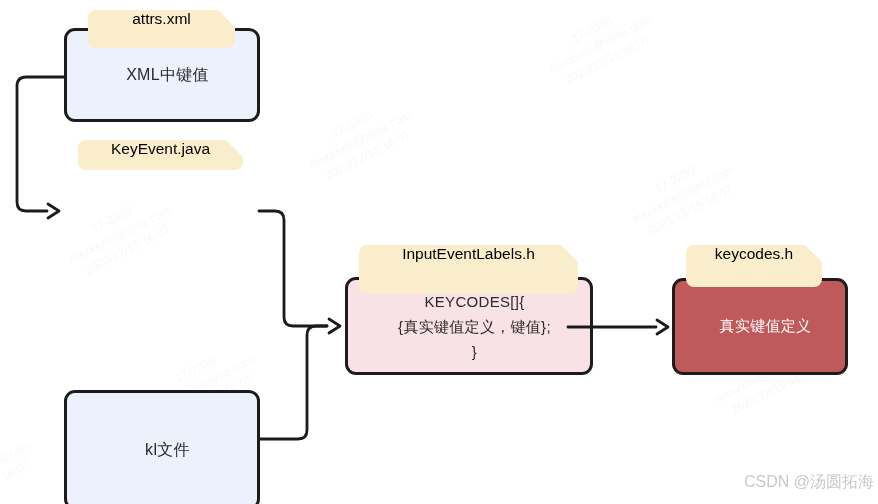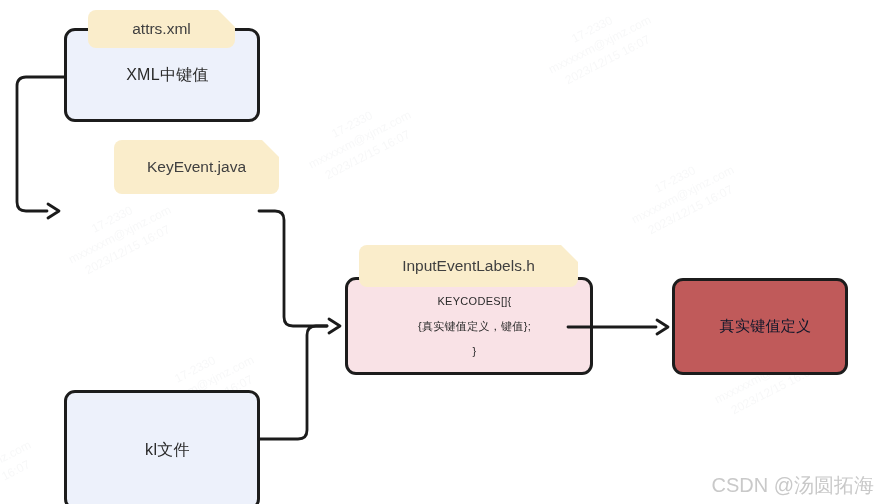--- a/index.html
+++ b/index.html
@@ -34,57 +34,57 @@
     display: flex;
     align-items: center;
     justify-content: center;
     color: #2a2a2a;
     font-size: 16px;
     letter-spacing: 0.3px;
     padding-left: 11px;
   }
   .node.light { background: #edf1fb; }
   .node.pink  { background: #f9e2e6; }
-  .node.red   { background: #c05a5a; color: #0f172a; font-size: 15px; }
+  .node.red   { background: #c05a5a; color: #ffffff; font-size: 15px; }
 
-  .node .lines { text-align: center; font-size: 11px; line-height: 25px; }
+  .node .lines { text-align: center; font-size: 15px; line-height: 25px; }
 
   
   .tab {
     position: absolute;
     z-index: 3;
     background: #faedcb;
     border-radius: 8px;
     clip-path: polygon(0 0, calc(100% - 17px) 0, 100% 17px, 100% 100%, 0 100%);
     display: flex;
-    align-items: center;
+    align-items: flex-start;
     justify-content: center;
     box-sizing: border-box;
-    color: #404040;
+    color: #000000;
     font-size: 15.5px;
   }
 
   
   svg.arrows { position: absolute; inset: 0; z-index: 4; pointer-events: none; }
   svg.arrows path {
     fill: none;
     stroke: #1b1b1b;
     stroke-width: 2.8;
     stroke-linecap: round;
     stroke-linejoin: round;
   }
 
   
   .csdn-watermark {
     position: absolute;
     z-index: 5;
     right: 4px;
     top: 472px;
     color: #c9c9c9;
-    font-size: 20px;
+    font-size: 16px;
   }
 </style>
 </head>
 <body>
 
 <div id="canvas">
 
   <div class="tile-layer">
     <div class="wm-tile" style="left:600px; top:45px;">
       <div>17-2330</div>
@@ -137,35 +137,38 @@
     <path d="M 657 320 L 668 327 L 657 334"></path>
   </svg>
 
   <div class="tab" style="left:88px; top:10px; width:147px; height:38px;">
     <span>attrs.xml</span>
   </div>
   <div class="node light" style="left:64px; top:28px; width:196px; height:94px;">
     <span>XML中键值</span>
   </div>
 
-  <div class="tab" style="left:78px; top:140px; width:165px; height:54px;margin-left:36px;">
+  <div class="tab" style="left:78px; top:140px; width:165px; height:30px;">
     <span>KeyEvent.java</span>
   </div>
 
-  <div class="tab" style="left:359px; top:245px; width:219px; height:42px;">
+  <div class="tab" style="left:359px; top:245px; width:219px; height:49px;">
     <span>InputEventLabels.h</span>
   </div>
   <div class="node pink" style="left:345px; top:277px; width:248px; height:98px;">
     <div class="lines">
       <div>KEYCODES[]{</div>
       <div>{真实键值定义，键值};</div>
       <div>}</div>
     </div>
   </div>
 
+  <div class="tab" style="left:686px; top:245px; width:136px; height:42px;">
+    <span>keycodes.h</span>
+  </div>
   <div class="node red" style="left:672px; top:278px; width:176px; height:97px;">
     <span>真实键值定义</span>
   </div>
 
   <div class="node light" style="left:64px; top:390px; width:196px; height:120px;">
     <span>kl文件</span>
   </div>
 
   <div class="csdn-watermark">CSDN @汤圆拓海</div>
 

